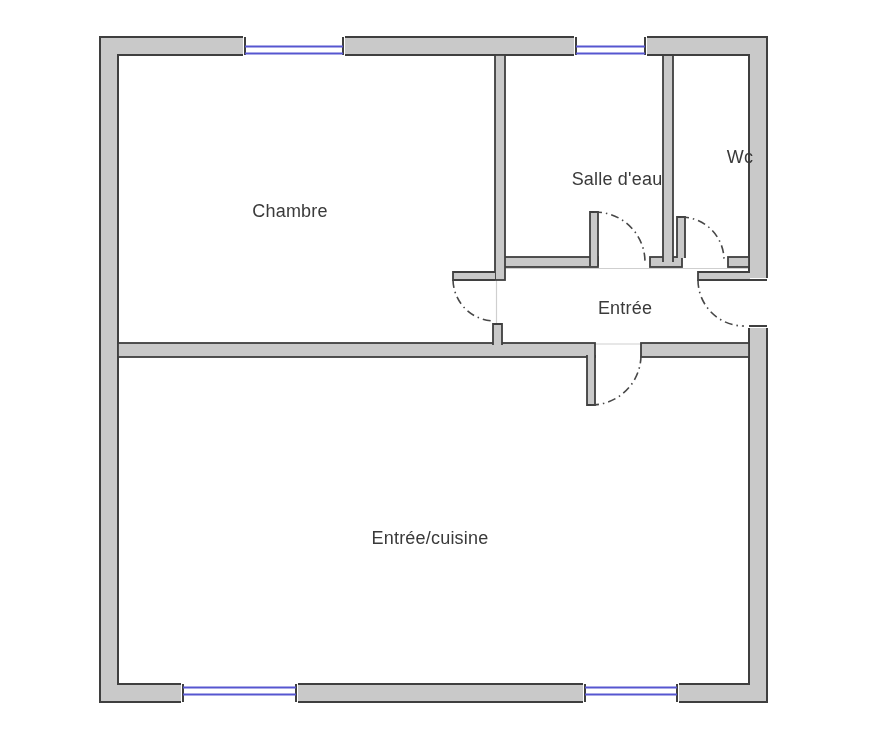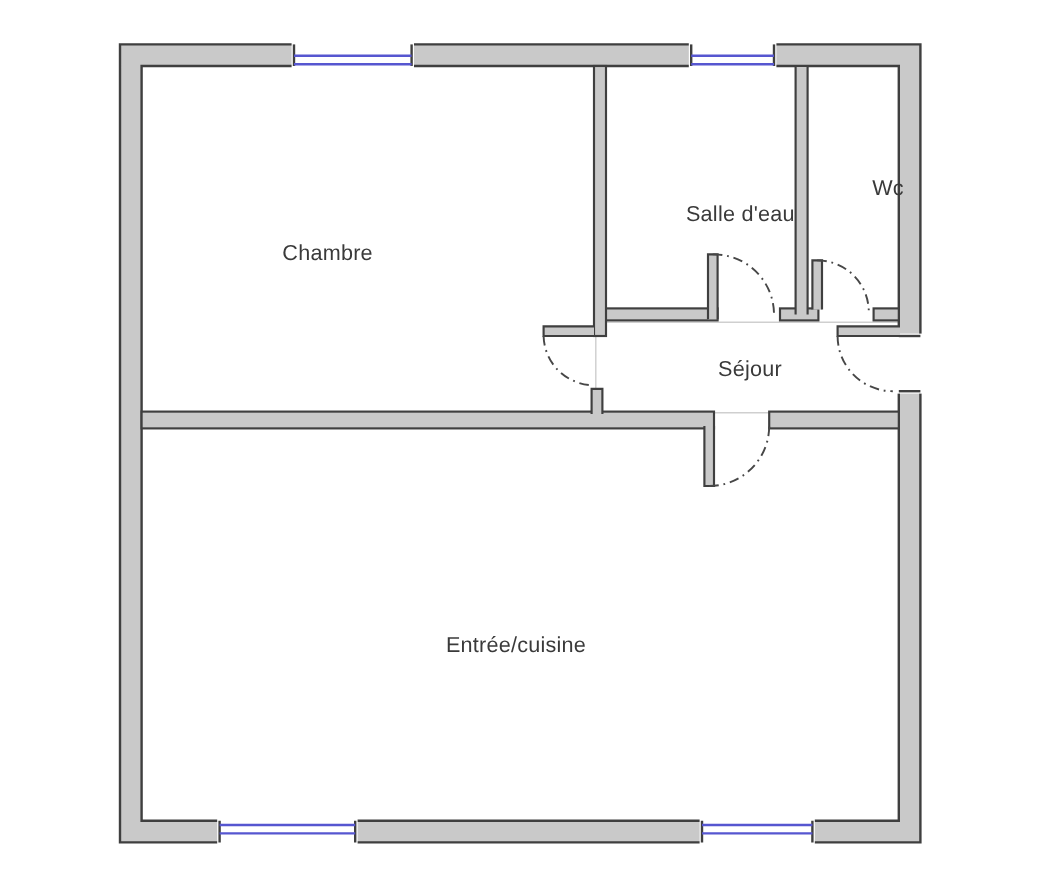--- a/index.html
+++ b/index.html
@@ -148,23 +148,23 @@
 
     <g>
       <path class="arc" d="M453,280 A42,42 0 0 0 494,321"></path>
       <path class="arc" d="M594,212 A50,50 0 0 1 645,262"></path>
       <path class="arc" d="M681,217 A43,43 0 0 1 724,260"></path>
       <path class="arc" d="M698,280 A46,46 0 0 0 744,326"></path>
       <path class="arc" d="M591,405 A50,50 0 0 0 641,355"></path>
     </g>
   </svg>
 
-  <div class="room-label" style="left:273px; top:211px;">Chambre</div>
+  <div class="room-label" style="left:290px; top:211px;">Chambre</div>
 
   <div class="room-label" style="left:585px; top:179px;margin-left:32px;">Salle d'eau</div>
 
   <div class="room-label" style="left:716px; top:157px;margin-left:24px;">Wc</div>
 
-  <div class="room-label" style="left:625px; top:308px;">Séjour</div>
+  <div class="room-label" style="left:625px; top:308px;">Entrée</div>
 
   <div class="room-label" style="left:430px; top:538px;">Entrée/cuisine</div>
 
 </div>
 
 </body></html>

